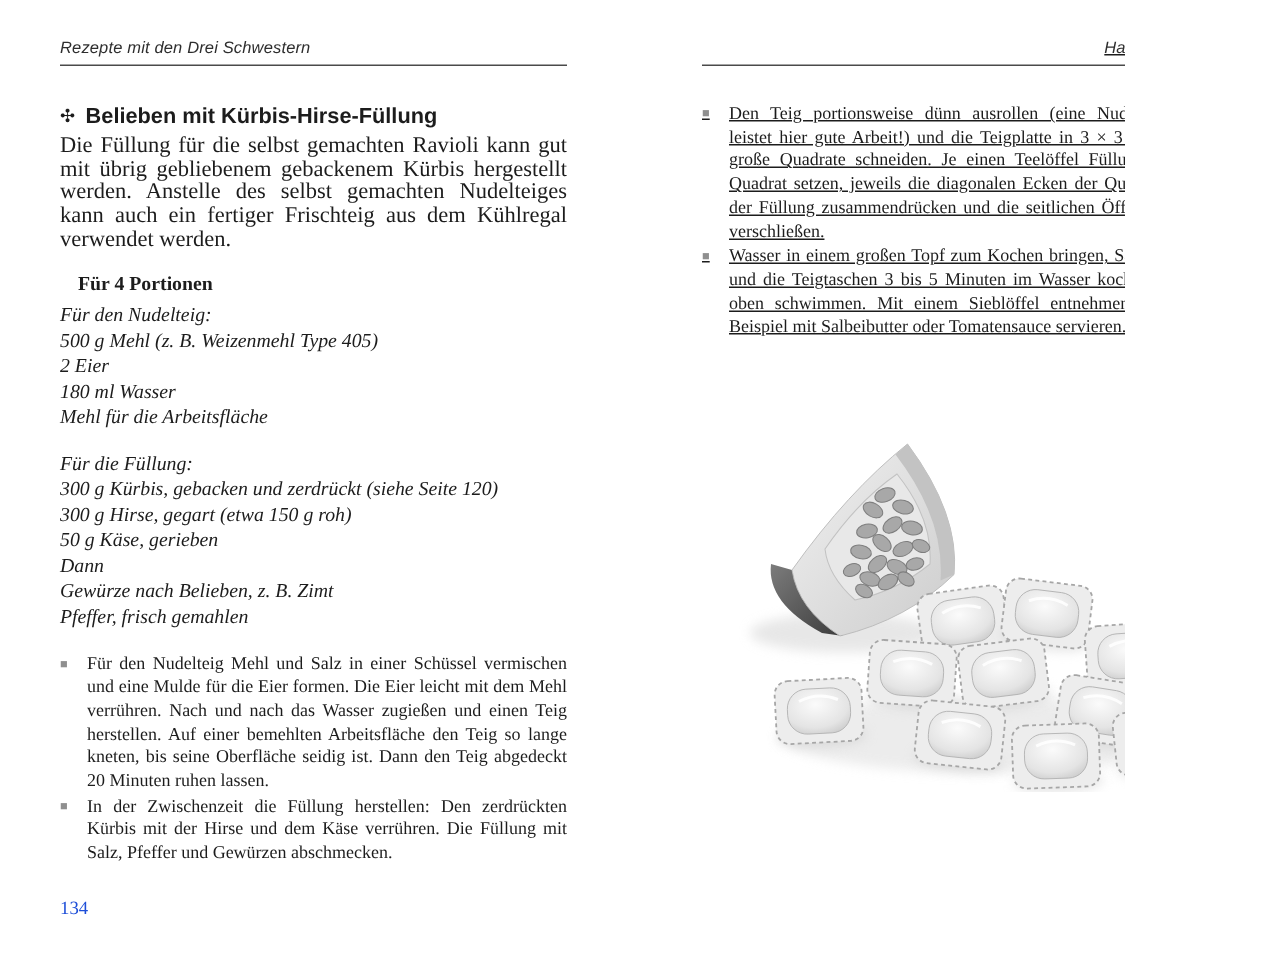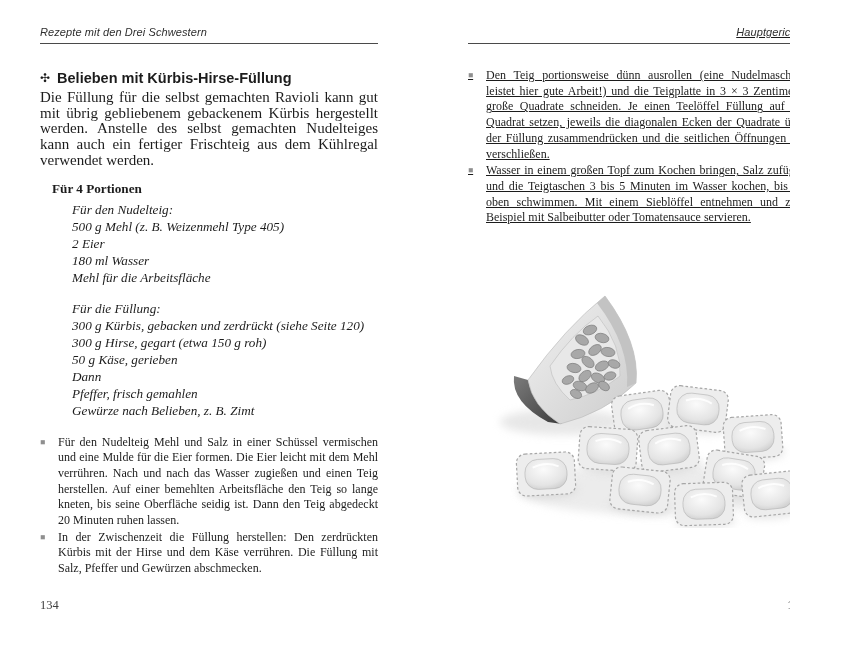--- a/index.html
+++ b/index.html
@@ -4,21 +4,20 @@
 <style>
   html, body { margin: 0; padding: 0; background: #ffffff; }
   .spread {
     position: relative;
     width: 750px;
     height: 648px;
     background: #ffffff;
     font-family: "Liberation Serif", serif;
     color: #1c1c1c;
     overflow: hidden;
-    padding-left: 40px;
   }
   .col { position: absolute; top: 26px; width: 338px; }
   .col-left  { left: 40px; }
   .col-right { left: 468px; text-decoration: underline; }
 
   .running-head {
     font-family: "Liberation Sans", sans-serif;
     font-style: italic;
     font-size: 11px;
     color: #2e2e2e;
@@ -47,21 +46,21 @@
     margin: 0;
   }
   .intro { margin-top: 4px; }
 
   .servings {
     font-weight: bold;
     font-size: 13.2px;
     margin-top: 12px;
     margin-left: 12px;
   }
-  .ing-block { margin-top: 4px; margin-left: 32px; }
+  .ing-block { margin-top: 4px; }
   .ing-block + .ing-block { margin-top: 14px; }
   .ing-line {
     font-style: italic;
     font-size: 13.2px;
     line-height: 17px;
   }
 
   .steps { margin-top: 16px; }
   .step { display: flex; margin: 0; }
   .step + .step { margin-top: 1px; }
@@ -79,21 +78,21 @@
     text-align: justify;
     hyphens: auto;
   }
 
   .illustration-wrap { margin: 62px 0 0 22px; }
 
   .page-num {
     position: absolute;
     top: 598px;
     font-size: 12.5px;
-    color: #404040;
+    color: #1d4ed8;
   }
   .page-num.left { left: 40px; }
   .page-num.right { left: 468px; width: 338px; text-align: right; }
 </style>
 </head>
 <body>
 
 <div class="spread">
 
   <div class="col col-left">
@@ -117,22 +116,22 @@
       <div class="ing-line">180 ml Wasser</div>
       <div class="ing-line">Mehl für die Arbeitsfläche</div>
     </div>
 
     <div class="ing-block">
       <div class="ing-line">Für die Füllung:</div>
       <div class="ing-line">300 g Kürbis, gebacken und zerdrückt (siehe Seite 120)</div>
       <div class="ing-line">300 g Hirse, gegart (etwa 150 g roh)</div>
       <div class="ing-line">50 g Käse, gerieben</div>
       <div class="ing-line">Dann</div>
+      <div class="ing-line">Gewürze nach Belieben, z. B. Zimt</div>
       <div class="ing-line">Pfeffer, frisch gemahlen</div>
-      <div class="ing-line">Gewürze nach Belieben, z. B. Zimt</div>
     </div>
 
     <div class="steps">
       <div class="step">
         <span class="bullet">■</span>
         <span class="step-text">Für den Nudelteig Mehl und Salz in einer Schüssel vermischen und eine Mulde für die Eier formen. Die Eier leicht mit dem Mehl verrühren. Nach und nach das Wasser zugießen und einen Teig herstellen. Auf einer bemehlten Arbeitsfläche den Teig so lange kneten, bis seine Oberfläche seidig ist. Dann den Teig abgedeckt 20 Minuten ruhen lassen.</span>
       </div>
       <div class="step">
         <span class="bullet">■</span>
         <span class="step-text">In der Zwischenzeit die Füllung herstellen: Den zerdrückten Kürbis mit der Hirse und dem Käse verrühren. Die Füllung mit Salz, Pfeffer und Gewürzen abschmecken.</span>

